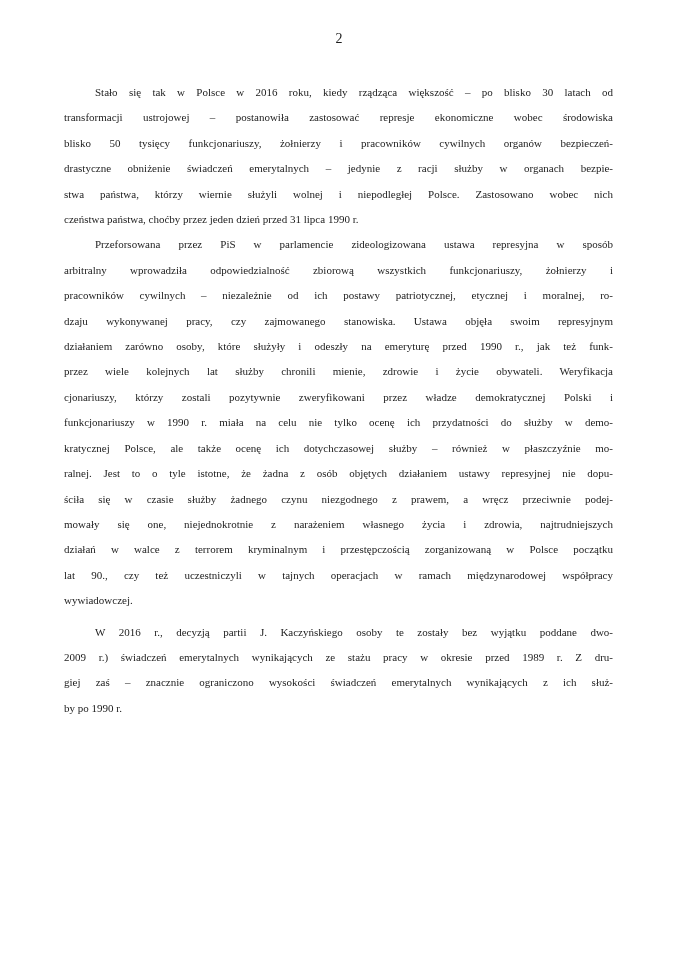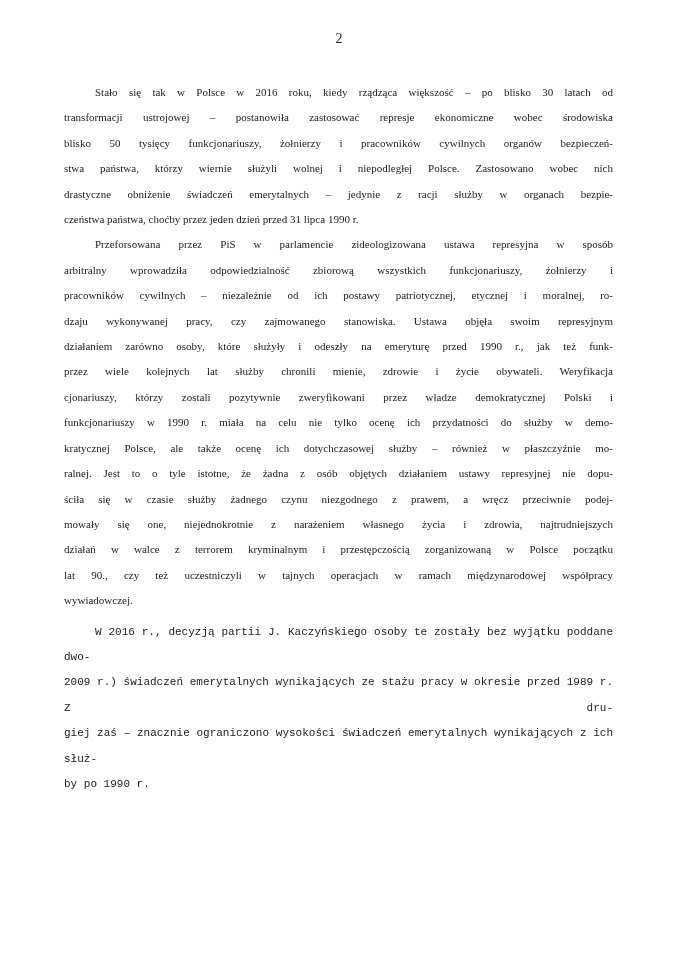--- a/index.html
+++ b/index.html
@@ -27,21 +27,21 @@
   }
   .text-block {
     position: absolute;
     top: 80px;
     left: 64px;
     width: 549px;
     font-size: 11px;
     line-height: 25.4px;
   }
   .para { margin: 0; padding: 0; }
-  .para-3 { margin-top: 6px; font-family: Liberation Mono, monospace; }
+  .para-3 { margin-top: 6px; }
   .line {
     text-align: justify;
     text-align-last: justify;
     white-space: normal;
   }
   .line.first { text-indent: 31px; }
   .line.last {
     text-align: right;
     text-align-last: left;
   }
@@ -51,22 +51,22 @@
 
 <div class="page">
   <div class="page-number">2</div>
 
   <div class="text-block">
 
     <div class="para para-1">
       <div class="line first">Stało się tak w Polsce w 2016 roku, kiedy rządząca większość – po blisko 30 latach od</div>
       <div class="line">transformacji ustrojowej – postanowiła zastosować represje ekonomiczne wobec środowiska</div>
       <div class="line">blisko 50 tysięcy funkcjonariuszy, żołnierzy i pracowników cywilnych organów bezpieczeń-</div>
+      <div class="line">drastyczne obniżenie świadczeń emerytalnych – jedynie z racji służby w organach bezpie-</div>
       <div class="line">stwa państwa, którzy wiernie służyli wolnej i niepodległej Polsce. Zastosowano wobec nich</div>
-      <div class="line">drastyczne obniżenie świadczeń emerytalnych – jedynie z racji służby w organach bezpie-</div>
       <div class="line last">czeństwa państwa, choćby przez jeden dzień przed 31 lipca 1990 r.</div>
     </div>
 
     <div class="para para-2">
       <div class="line first">Przeforsowana przez PiS w parlamencie zideologizowana ustawa represyjna w sposób</div>
       <div class="line">arbitralny wprowadziła odpowiedzialność zbiorową wszystkich funkcjonariuszy, żołnierzy i</div>
       <div class="line">pracowników cywilnych – niezależnie od ich postawy patriotycznej, etycznej i moralnej, ro-</div>
       <div class="line">dzaju wykonywanej pracy, czy zajmowanego stanowiska. Ustawa objęła swoim represyjnym</div>
       <div class="line">działaniem zarówno osoby, które służyły i odeszły na emeryturę przed 1990 r., jak też funk-</div>
       <div class="line">przez wiele kolejnych lat służby chronili mienie, zdrowie i życie obywateli. Weryfikacja</div>

